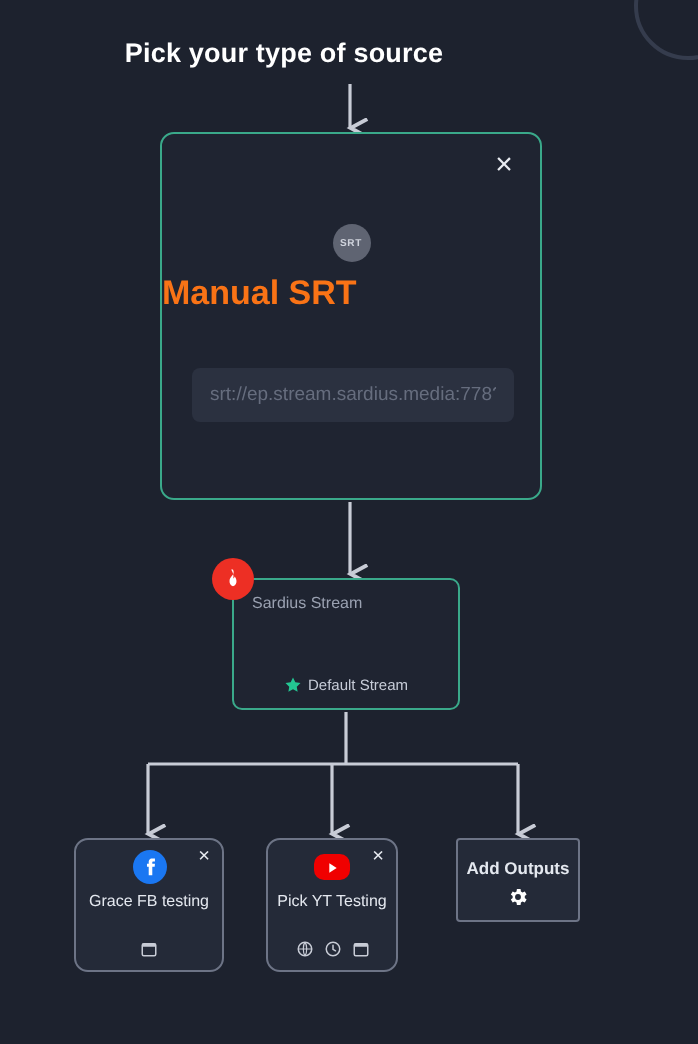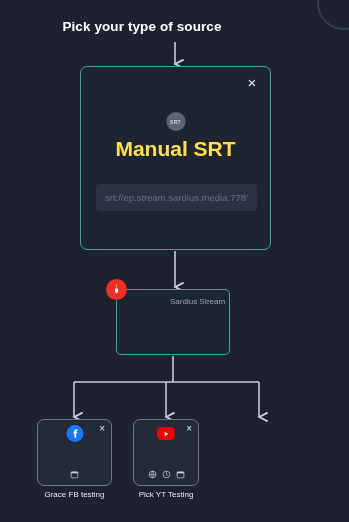--- a/index.html
+++ b/index.html
@@ -93,23 +93,23 @@
     display: flex;
     align-items: center;
     justify-content: center;
     letter-spacing: .3px;
   }
   .card-heading {
     position: absolute;
     top: 70px;
     left: 0;
     width: 100%;
-    text-align: center;
-    color: #fde047;
-    font-size: 21px;
+    text-align: left;
+    color: #f97316;
+    font-size: 17px;
     font-weight: bold;
   }
   .field-label {
     position: absolute;
     top: 100px;
     left: 15px;
     color: #c9ced9;
     font-size: 9.5px;
     font-weight: bold;
   }
@@ -140,21 +140,20 @@
     border: 1px solid #3aa98a;
     border-radius: 5px;
     background: #1f2431;
   }
   .stream-node-title {
     position: absolute;
     top: 7px;
     left: 9px;
     color: #9aa1b1;
     font-size: 8px;
-    margin-left: 44px;
   }
   .default-stream {
     position: absolute;
     bottom: 7px;
     left: 0;
     width: 100%;
     display: flex;
     align-items: center;
     justify-content: center;
     gap: 3px;
@@ -215,21 +214,20 @@
   .yt-logo { background: #f00000; border-radius: 5px; width: 18px; height: 13px; top: 7px;}
   .out-title {
     position: absolute;
     top: 26px;
     left: 0;
     width: 100%;
     text-align: center;
     color: #e4e8ef;
     font-size: 8px;
     padding: 0 3px;
-    margin-top: 44px;
   }
   .out-icons {
     position: absolute;
     bottom: 6px;
     left: 0;
     width: 100%;
     display: flex;
     align-items: center;
     justify-content: center;
     gap: 5px;
@@ -282,20 +280,26 @@
 
   <div class="source-card">
     <div class="card-close">×</div>
     <div class="srt-badge">SRT</div>
     <div class="card-heading">Manual SRT</div>
     <input class="url-input" type="text" placeholder="srt://ep.stream.sardius.media:778?p" style="">
   </div>
 
   <div class="stream-node">
     <div class="stream-node-title">Sardius Stream</div>
+    <div class="default-stream">
+      <svg class="star-icon" width="9" height="9" viewBox="0 0 24 24">
+        <path fill="#23c692" d="M12 2l3.1 6.3 6.9 1-5 4.9 1.2 6.9L12 17.8 5.8 21.1 7 14.2 2 9.3l6.9-1z"></path>
+      </svg>
+      <span class="label">Default Stream</span>
+    </div>
   </div>
 
   <div class="fire-badge">
     <svg width="11" height="11" viewBox="0 0 24 24">
       <path fill="#ffffff" d="M12 1.5c1.6 3.2.4 5.2-.9 6.8-1.4 1.8-2.9 3.3-2.9 6A5.8 5.8 0 0012 20a5.8 5.8 0 003.8-5.7c0-2.2-1-3.6-1.9-5-.3 1-.9 1.8-1.6 2.2.7-3.6-.2-6.8-2.3-10z"></path>
     </svg>
   </div>
 
   <div class="out-node out-fb">
     <div class="out-logo fb-logo">
@@ -330,14 +334,21 @@
         <circle cx="12" cy="12" r="9" fill="none" stroke="#c8ccd6" stroke-width="2"></circle>
         <path d="M12 7v5.4l3.4 2" fill="none" stroke="#c8ccd6" stroke-width="2" stroke-linecap="round"></path>
       </svg>
       <svg width="9" height="9" viewBox="0 0 24 24">
         <rect x="3" y="5" width="18" height="16" rx="2" fill="none" stroke="#c8ccd6" stroke-width="2"></rect>
         <rect x="3" y="5" width="18" height="4" fill="#c8ccd6"></rect>
       </svg>
     </div>
   </div>
 
+  <div class="out-node out-add">
+    <div class="add-title">Add Outputs</div>
+    <svg class="add-gear" width="11" height="11" viewBox="0 0 24 24">
+      <path fill="#ffffff" d="M19.4 13a7.6 7.6 0 000-2l2-1.6-2-3.4-2.5 1a7.6 7.6 0 00-1.7-1l-.4-2.6h-4l-.4 2.6a7.6 7.6 0 00-1.7 1l-2.5-1-2 3.4L6.2 11a7.6 7.6 0 000 2l-2 1.6 2 3.4 2.5-1a7.6 7.6 0 001.7 1l.4 2.6h4l.4-2.6a7.6 7.6 0 001.7-1l2.5 1 2-3.4z"></path>
+      <circle cx="12" cy="12" r="3.2" fill="#242a38"></circle>
+    </svg>
+  </div>
 
 </div>
 
 </body></html>

